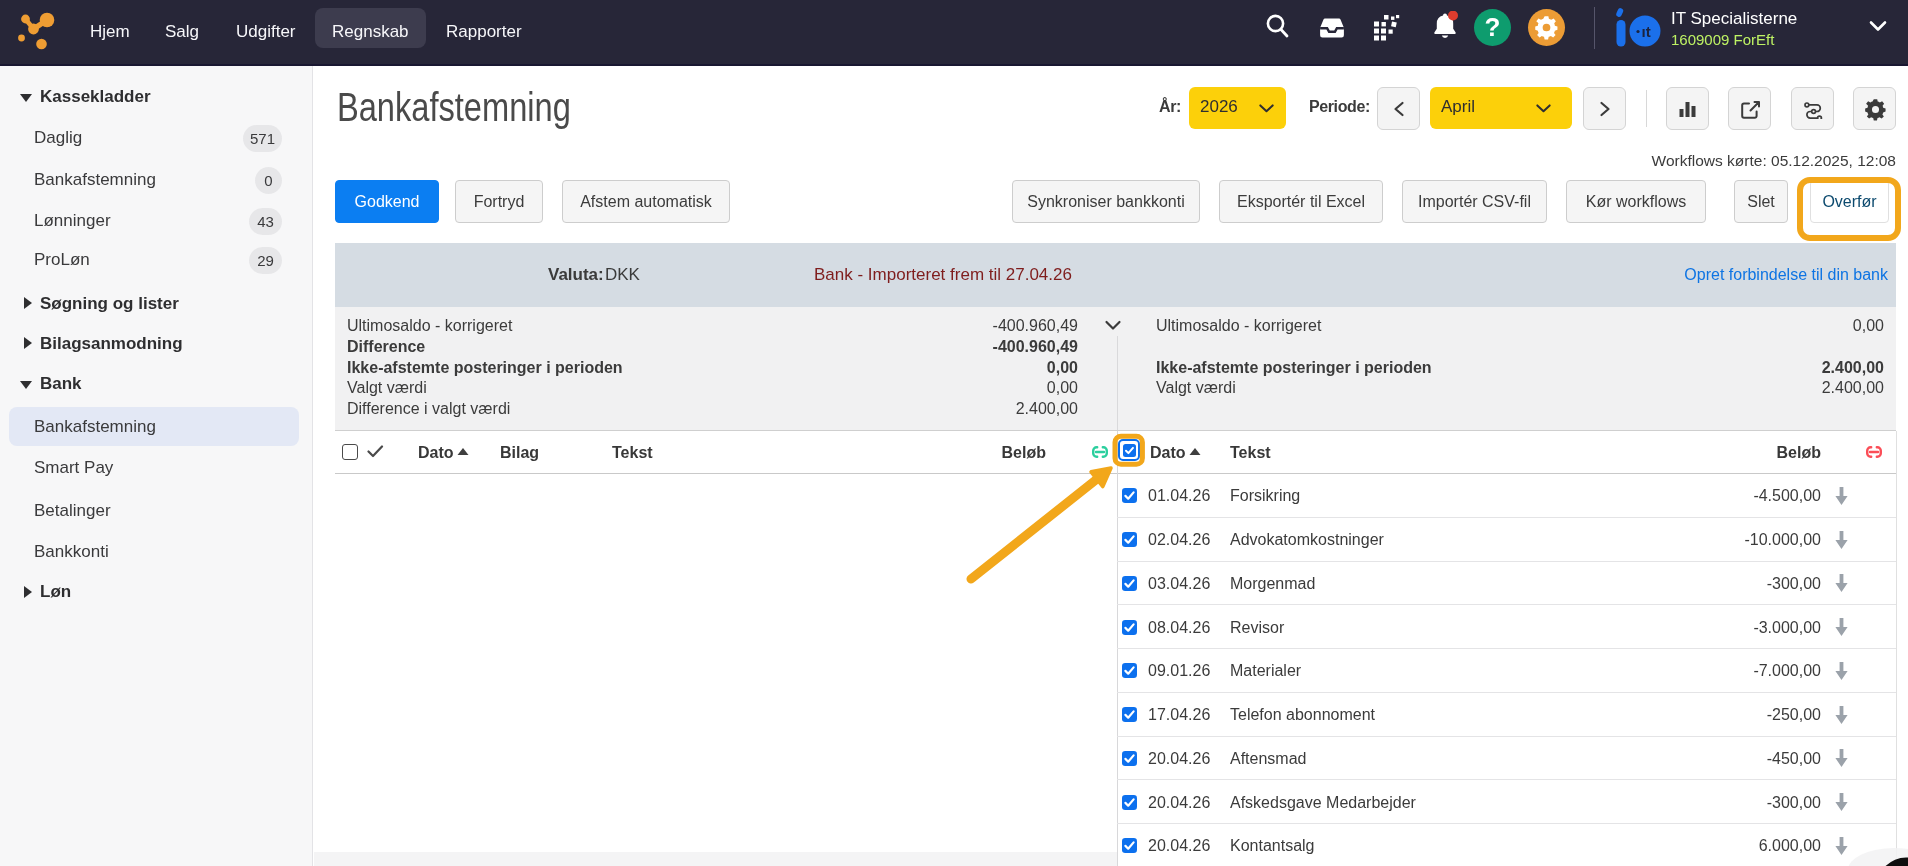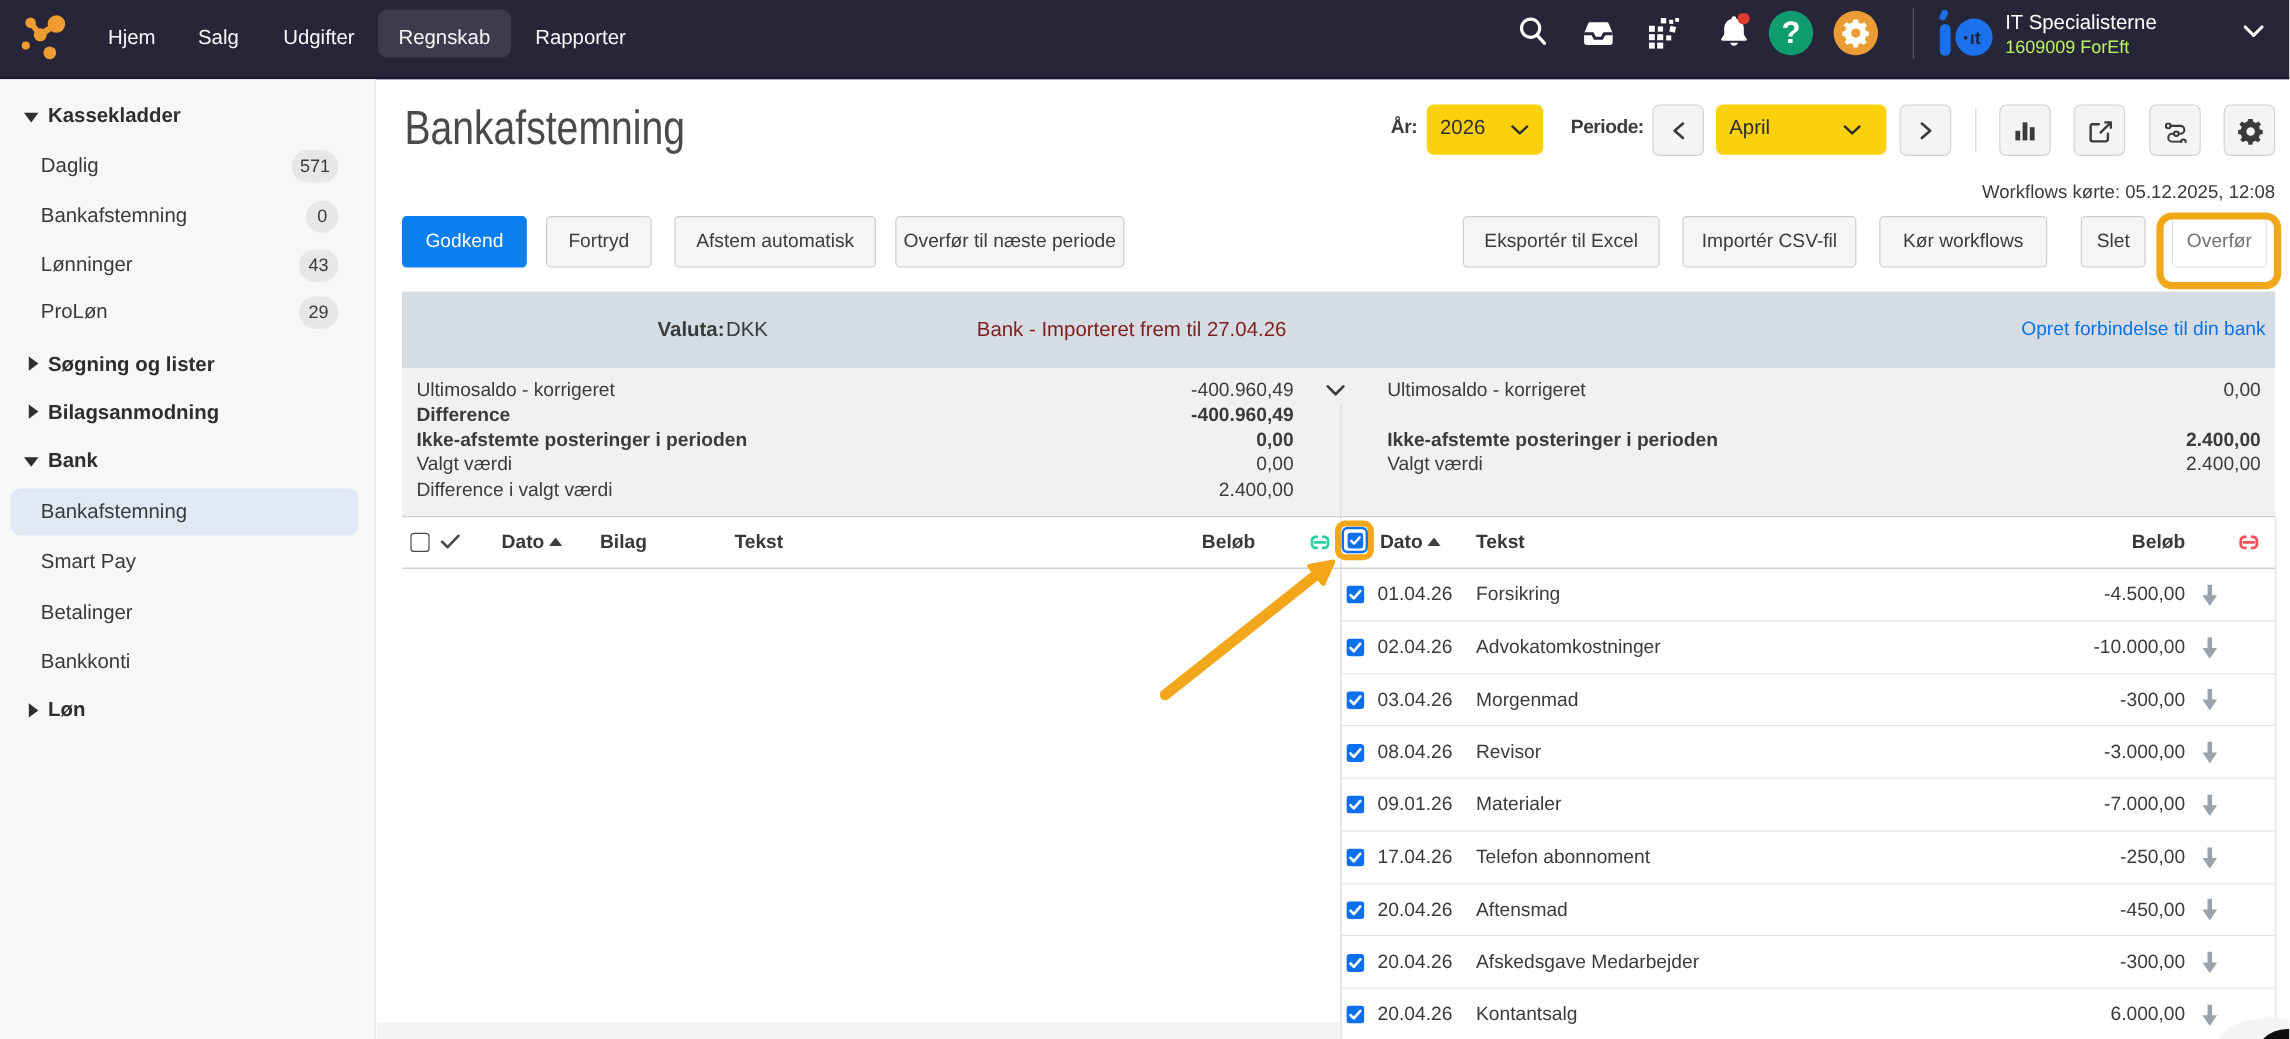--- a/index.html
+++ b/index.html
@@ -36,21 +36,21 @@
   #title { position:absolute; left:337px; top:85px; font-size:40px; color:#4a4a4a;
            transform:scaleX(0.815); transform-origin:0 0; white-space:nowrap; }
   .lbl { position:absolute; font-size:16px; font-weight:bold; color:#3b3b3b; letter-spacing:-0.4px; }
   .ydrop { position:absolute; top:87px; height:42px; background:#fcd00a; border-radius:6px;
            font-size:17px; color:#2e2e30; }
   .sqbtn { position:absolute; top:87px; width:43px; height:43px; background:#f4f4f4;
            border:1px solid #d4d4d4; border-radius:6px; }
   .btn { position:absolute; top:180px; height:43px; background:#f5f5f5; border:1px solid #cdcdcd;
          border-radius:4px; font-size:16px; color:#3c3c3c; display:flex; align-items:center; justify-content:center; }
   .btn-blue { background:#0b7ef2; border-color:#0b7ef2; color:#fff; }
-  .btn-white { background:#fff; border-color:#e0e0e0; color:#737373; }
+  .btn-white { background:#fff; border-color:#e0e0e0; color:#0c4a6e; }
 
   
   #accbar { position:absolute; left:335px; top:243px; width:1561px; height:64px; background:#d5dce3; }
   #accdrop { position:absolute; left:12px; top:10px; width:188px; height:46px; background:#fff;
              border-radius:4px; font-size:17px; color:#3b3b3b; line-height:46px; }
   #summary { position:absolute; left:335px; top:307px; width:1561px; height:124px; background:#f1f1f2; }
   .srow { position:absolute; font-size:16px; color:#3b3b3b; white-space:nowrap; }
 
   
   .th { position:absolute; font-size:16px; font-weight:bold; color:#383838; }
@@ -216,21 +216,21 @@
 <div class="sqbtn" style="left:1853px">
   <svg class="abs" style="left:10px;top:10px" width="23" height="23" viewBox="0 0 24 24">
     <path fill="#3b3b3b" d="M10.2 1.2 h3.6 l.5 2.5 a8 8 0 0 1 2.2 .9 l2.4-1.2 2.1 2.5 -1.6 2.1 a8 8 0 0 1 .6 2.2 l2.5 .8 v3.2 l-2.5 .8 a8 8 0 0 1 -.8 2.2 l1.5 2 -2.3 2.3 -2.2-1.4 a8 8 0 0 1 -2.1 .8 l-.6 2.6 h-3.3 l-.6-2.6 a8 8 0 0 1 -2.1 -.8 l-2.2 1.4 -2.3-2.3 1.5-2 a8 8 0 0 1 -.8 -2.2 l-2.5-.8 v-3.2 l2.5-.8 a8 8 0 0 1 .6 -2.2 L2.2 5.9 4.3 3.4 6.7 4.6 a8 8 0 0 1 2.2 -.9 Z M12 8.3 a3.7 3.7 0 1 0 0 7.4 a3.7 3.7 0 0 0 0 -7.4 Z"></path>
   </svg>
 </div>
 <div class="abs" style="right:12px;top:152px;font-size:15.5px;color:#3b3b3b">Workflows kørte: 05.12.2025, 12:08</div>
 
 <div class="btn btn-blue" style="left:335px;width:104px">Godkend</div>
 <div class="btn" style="left:455px;width:88px">Fortryd</div>
 <div class="btn" style="left:562px;width:168px">Afstem automatisk</div>
-<div class="btn" style="left:746px;width:191px">Overfør til næste periode</div>
+<div class="btn" style="left:1012px;width:188px">Synkroniser bankkonti</div>
 <div class="btn" style="left:1219px;width:164px">Eksportér til Excel</div>
 <div class="btn" style="left:1402px;width:145px">Importér CSV-fil</div>
 <div class="btn" style="left:1566px;width:140px">Kør workflows</div>
 <div class="btn" style="left:1734px;width:54px">Slet</div>
 <div class="btn btn-white" style="left:1810px;width:79px">Overfør</div>
 
 <div id="accbar">
   <span class="abs" style="left:213px;top:22px;font-size:17px;font-weight:bold;color:#3b3b3b">Valuta:</span>
   <span class="abs" style="left:270px;top:22px;font-size:17px;color:#3b3b3b">DKK</span>
   <span class="abs" style="left:479px;top:22px;font-size:17px;color:#7f1d1d">Bank - Importeret frem til 27.04.26</span>

